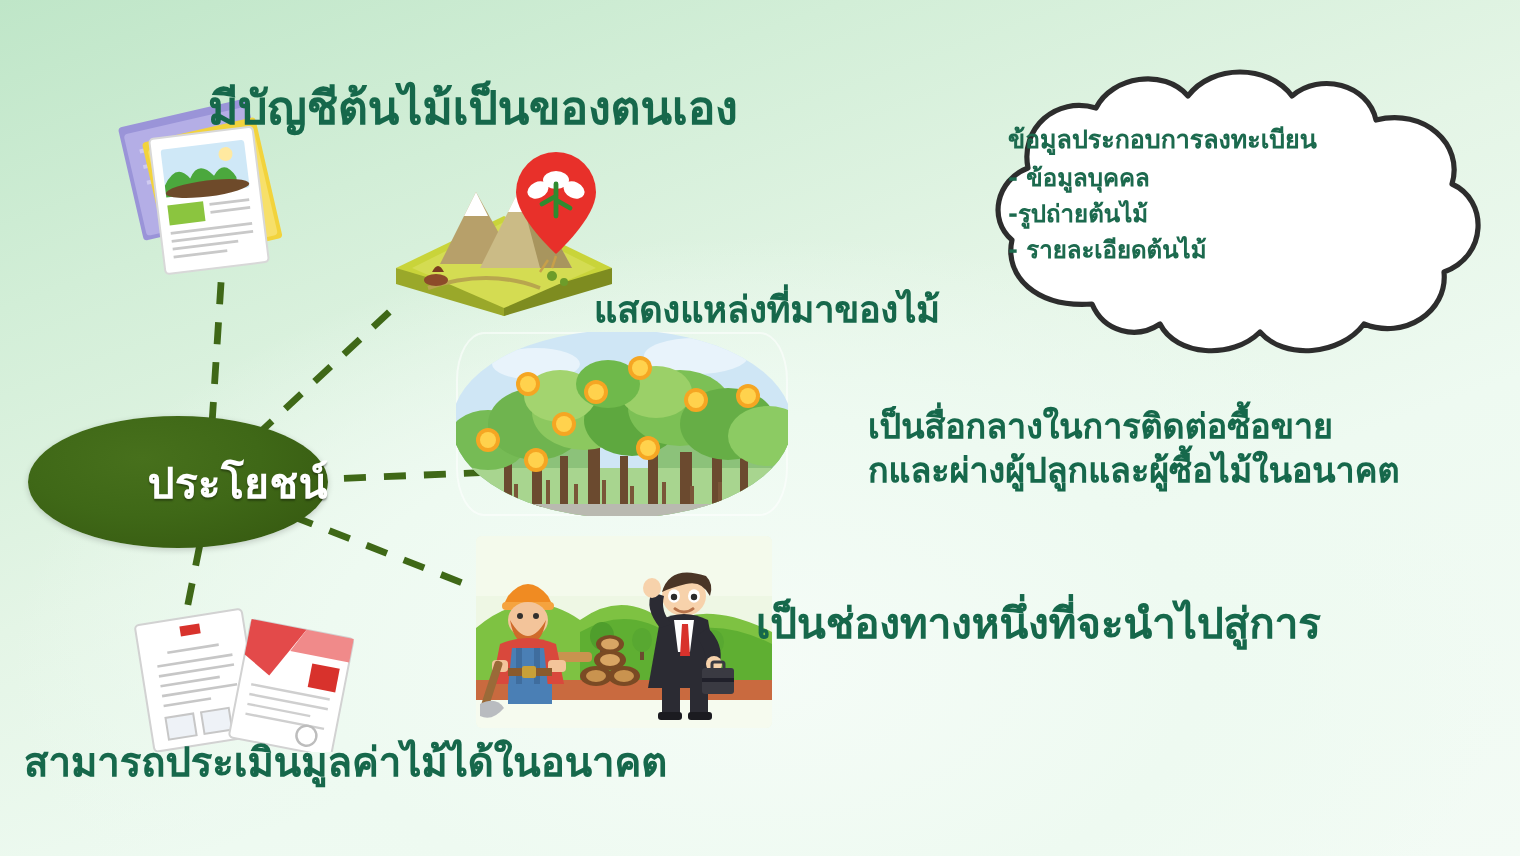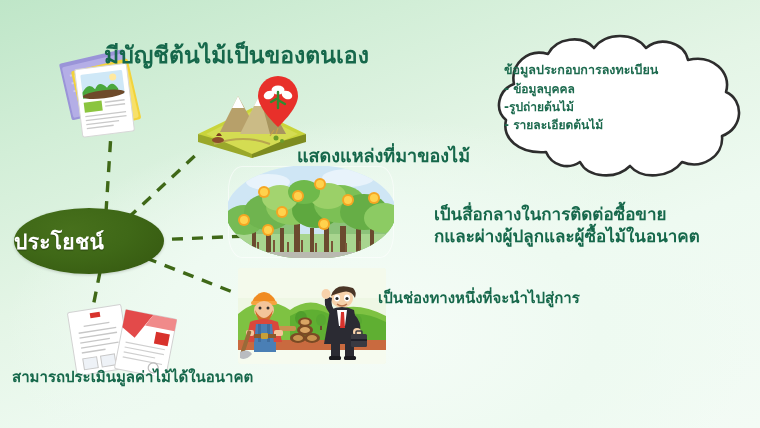--- a/index.html
+++ b/index.html
@@ -16,35 +16,35 @@
   }
 
   
   .wire{position:absolute;left:0;top:0;width:760px;height:428px;pointer-events:none;}
 
   
   .hub{
     position:absolute;left:14px;top:208px;width:150px;height:66px;
     border-radius:50%;
     background:radial-gradient(ellipse at 38% 32%,#47701c 0%,#3f6817 45%,#34560f 100%);
-    display:flex;align-items:center;justify-content:flex-start;
+    display:flex;align-items:center;justify-content:flex-end;
     box-shadow:0 1px 3px rgba(0,0,0,.18);
   }
   .hub span{
     color:#ffffff;font-size:21px;font-weight:bold;letter-spacing:.3px;
     text-shadow:0 1px 1px rgba(0,0,0,.35);white-space:nowrap;
   }
 
   
   .hdg{position:absolute;color:#16684b;font-weight:bold;white-space:nowrap;line-height:1.32;}
   .hdg.t1{left:104px;top:40px;font-size:23px;}
   .hdg.t2{left:297px;top:100px;font-size:18px;margin-top:44px;}
   .hdg.t3{left:434px;top:203px;font-size:17px;}
-  .hdg.t4{left:378px;top:289px;font-size:15px;}
-  .hdg.t5{left:12px;top:368px;font-size:15px;}
+  .hdg.t4{left:378px;top:299px;font-size:21px;}
+  .hdg.t5{left:12px;top:368px;font-size:20px;}
 
   
   .cloud{position:absolute;left:488px;top:34px;width:268px;height:146px;}
   .cloud svg{position:absolute;left:0;top:0;}
   .cloud-text{
     position:absolute;left:16px;top:26px;width:268px;
     color:#1c6a4e;font-size:12px;line-height:1.52;font-weight:bold;
   }
   .cloud-text .title{font-size:12.5px;display:block;margin-bottom:1px;}
   .cloud-text .li{display:block;}

